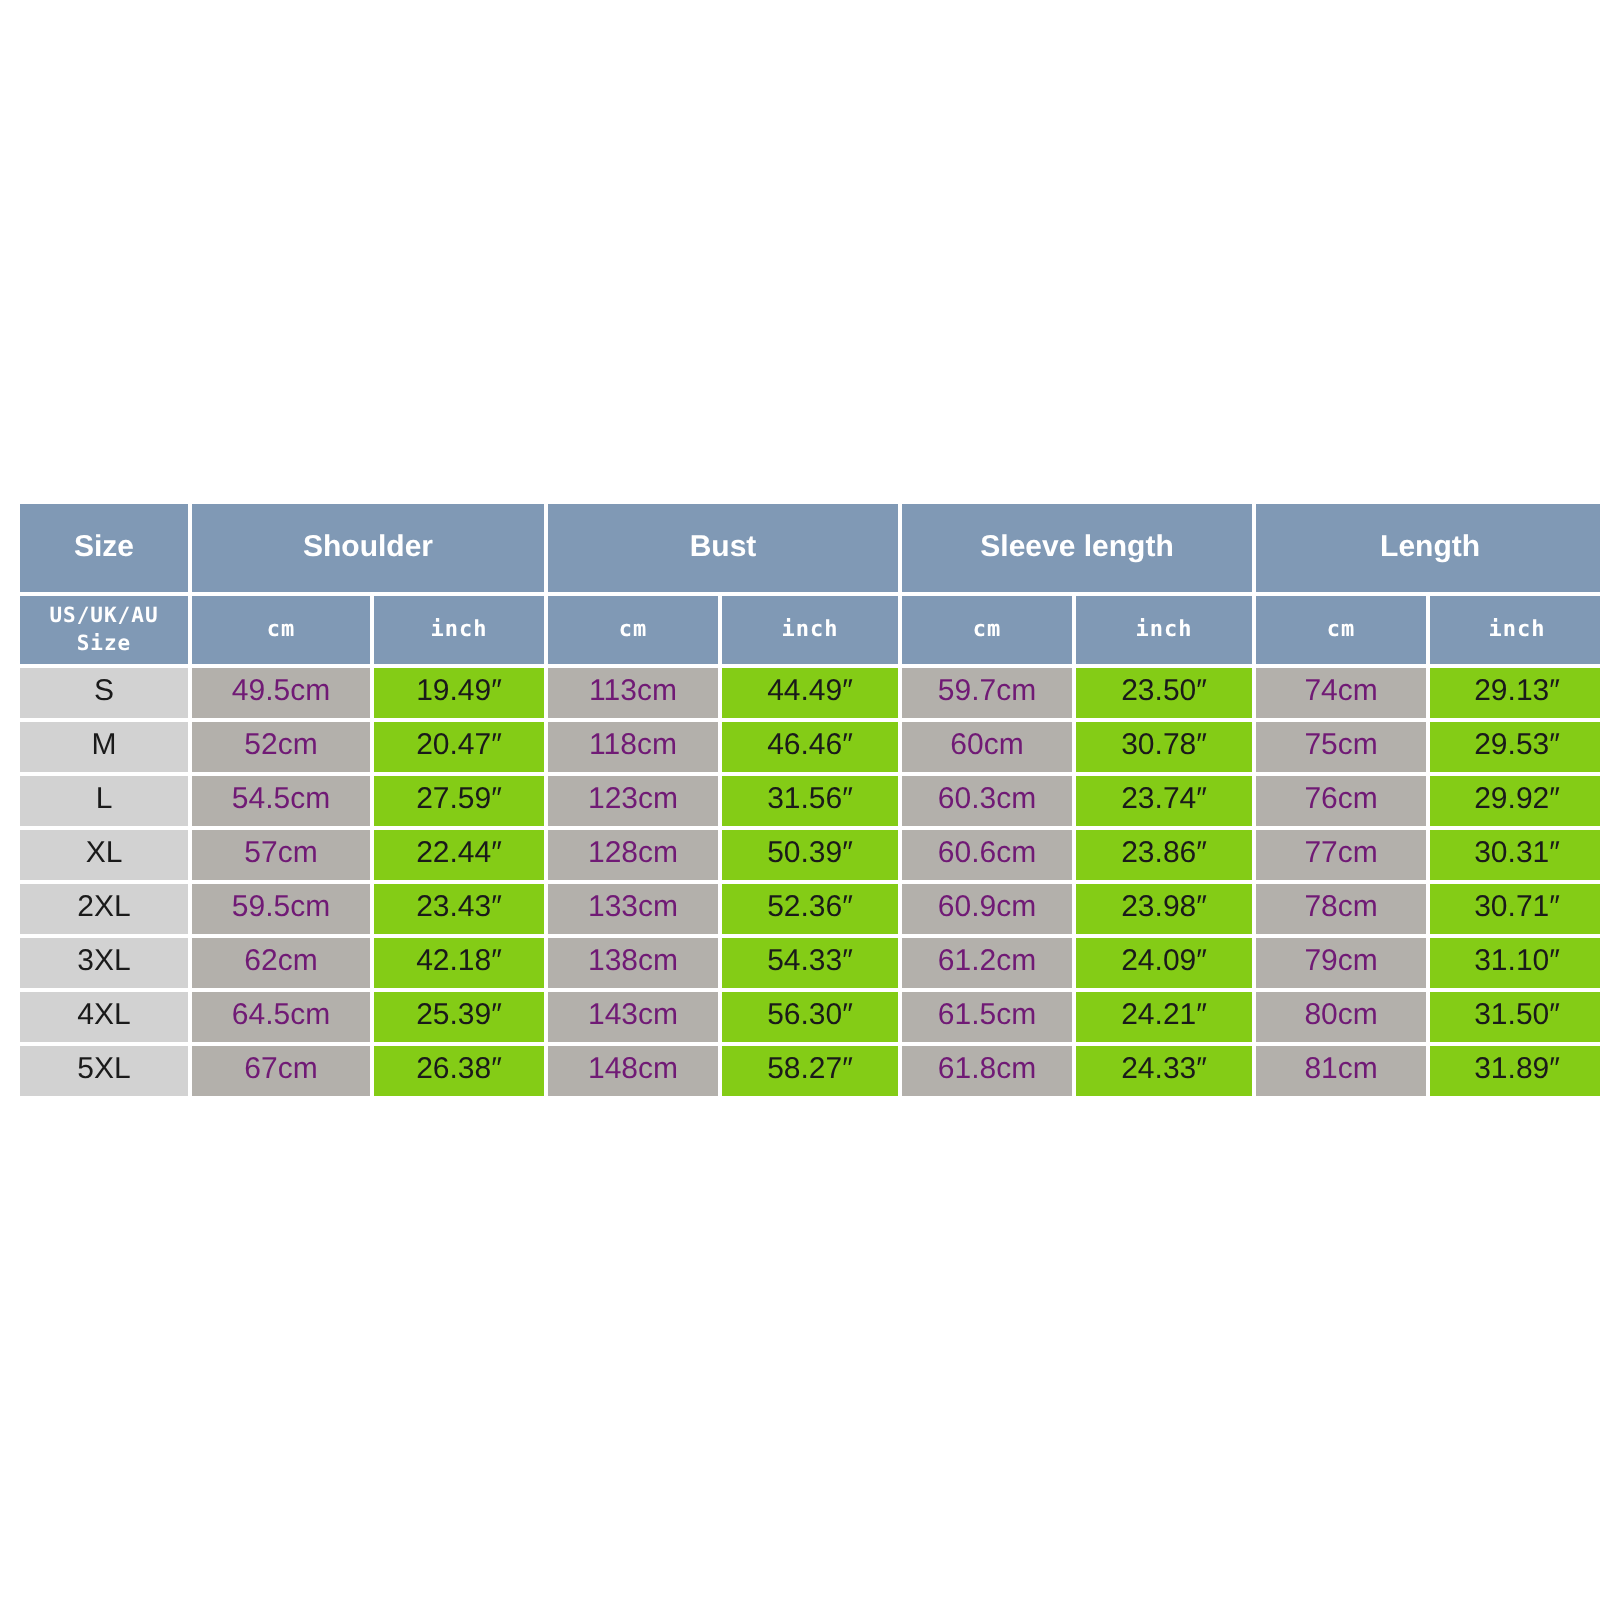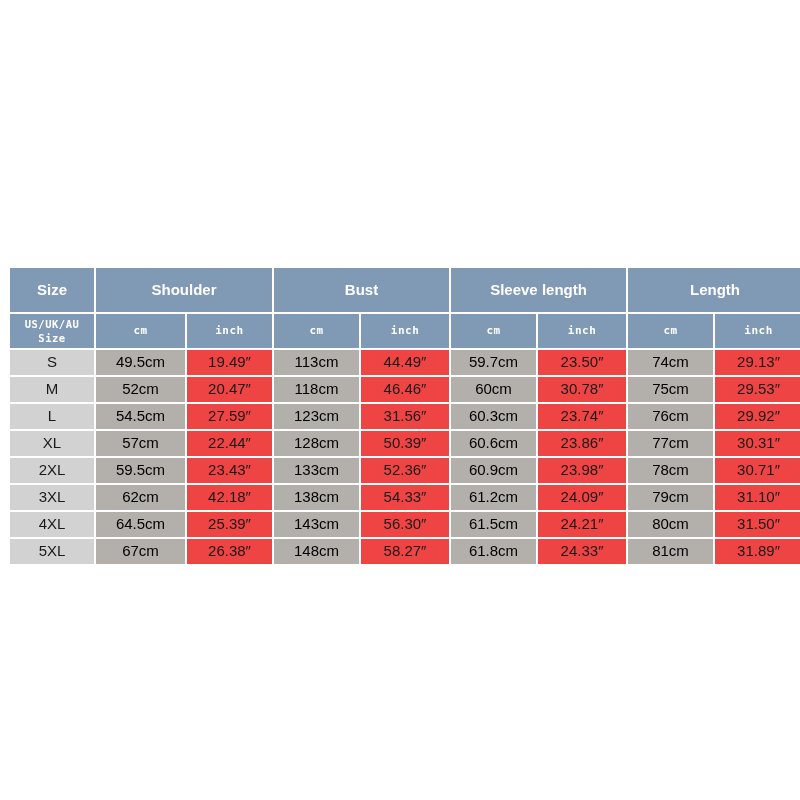--- a/index.html
+++ b/index.html
@@ -10,21 +10,21 @@
     width: 800px;
     height: 800px;
     background: #ffffff;
     font-family: "Liberation Sans", sans-serif;
     overflow: hidden;
   }
 
   #chart-wrap {
     position: absolute;
     left: 8px;
-    top: 266px;
+    top: 250px;
     width: 784px;
   }
 
   table.size-chart {
     width: 784px;
     border-collapse: separate;
     border-spacing: 2px 2px;
     table-layout: fixed;
   }
 
@@ -62,26 +62,26 @@
 
   
   .cell-size {
     background: #d2d2d2;
     color: #1a1a1a;
     font-size: 15px;
     height: 25px;
   }
   .cell-cm {
     background: #b3b0ab;
-    color: #000000;
+    color: #701a75;
     font-size: 15px;
     height: 25px;
   }
   .cell-inch {
-    background: #ef4444;
+    background: #84cc16;
     color: #1a1a1a;
     font-size: 15px;
     height: 25px;
   }
 </style>
 </head>
 <body>
 
 <div id="chart-wrap">
   <table class="size-chart">

